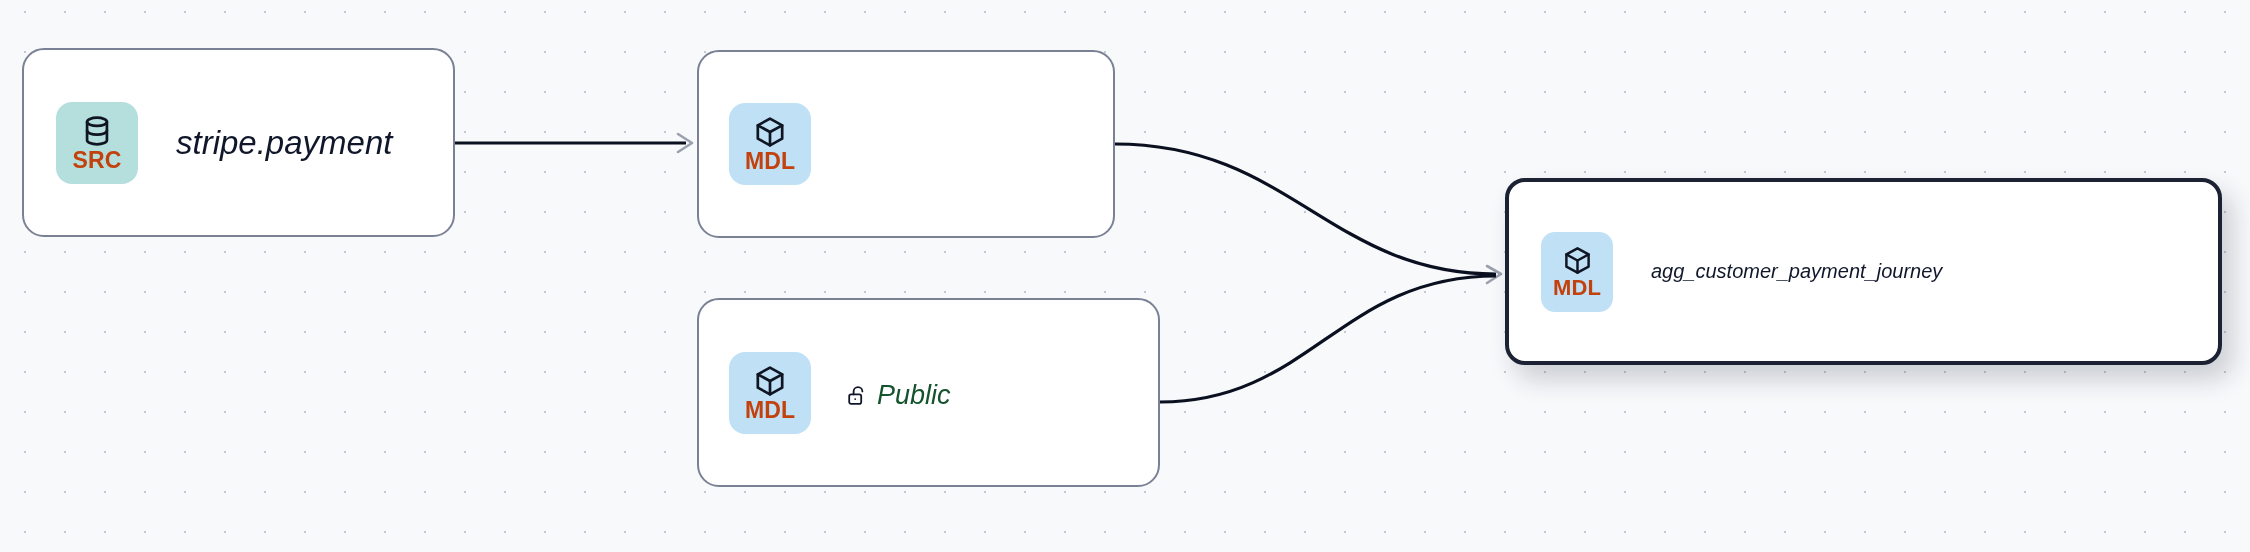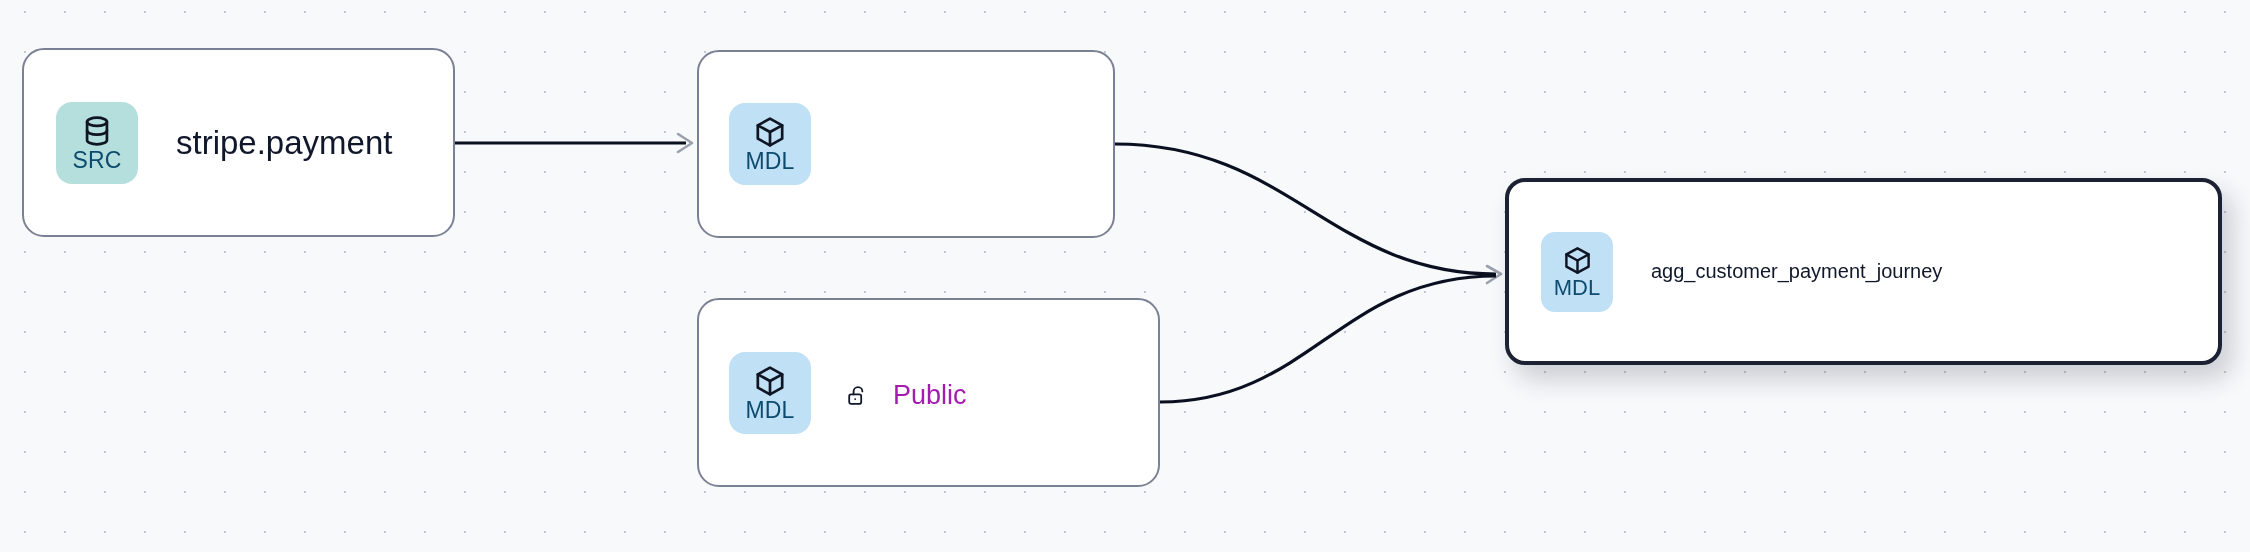--- a/index.html
+++ b/index.html
@@ -76,51 +76,52 @@
   }
 
   .badge.src  { background: #b5dfdd; }
   .badge.mdl  { background: #bfe0f5; }
 
   .badge svg { display: block; }
 
   .badge-label {
     font-family: "Liberation Sans", sans-serif;
     font-size: 23px;
-    font-weight: 400;
+    font-weight: 700;
     letter-spacing: 0.1px;
-    color: #0c4a6e;
+    color: #c2410c;
     line-height: 1;
   }
 
   .node-body {
     display: flex;
     flex-direction: column;
     justify-content: center;
     min-width: 0;
+    font-style: italic;
   }
 
   .node-title {
     font-family: "Liberation Sans", sans-serif;
     font-size: 33px;
     font-weight: 400;
     color: #10172a;
     line-height: 1.15;
     white-space: nowrap;
   }
 
   .node-sub {
     display: flex;
     align-items: center;
-    gap: 24px;
+    gap: 8px;
     margin-top: 7px;
     font-family: "Liberation Sans", sans-serif;
     font-size: 27px;
     font-weight: 400;
-    color: #a21caf;
+    color: #14532d;
     line-height: 1.1;
     white-space: nowrap;
   }
 
   .node-sub svg { display: block; flex: 0 0 auto; }
 
   
   #node-source-stripe-payment {
     left: 22px;  top: 48px;  width: 433px; height: 189px;
     padding-left: 32px; gap: 38px;

